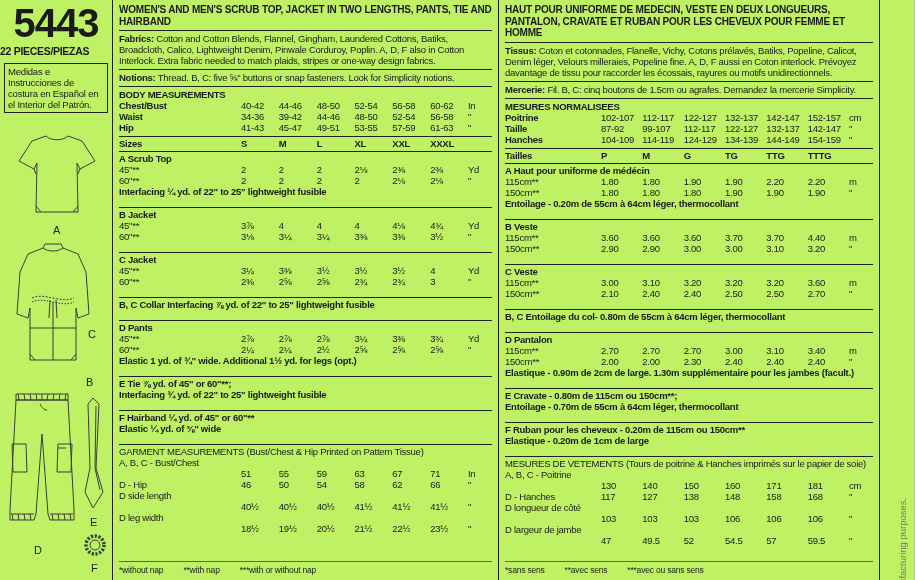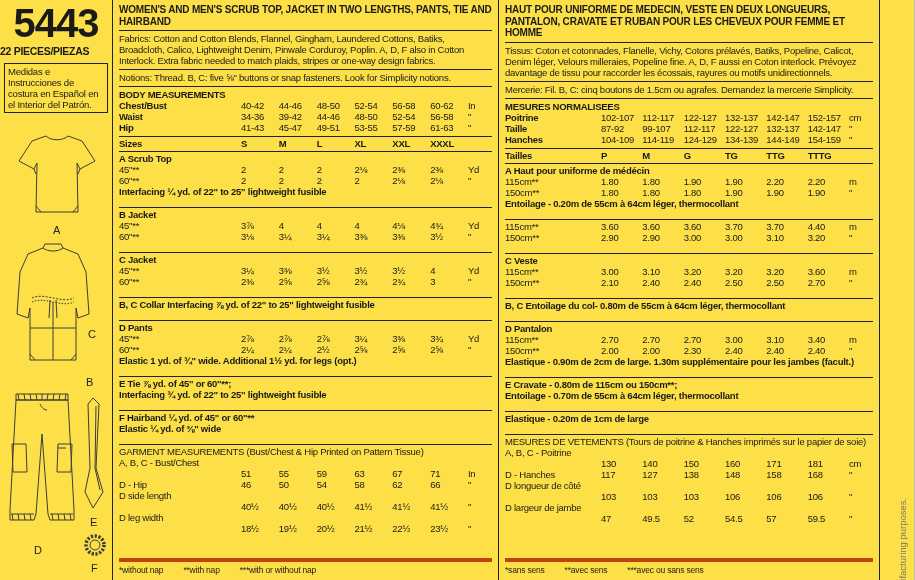--- a/index.html
+++ b/index.html
@@ -1,55 +1,55 @@
 <!DOCTYPE html>
 <html><head>
 <meta charset="utf-8">
 <style>
   * { margin:0; padding:0; box-sizing:border-box; }
   html,body { background:#e8e8e6; }
   body { font-family:"Liberation Sans","DejaVu Sans",sans-serif; color:#1a1a1a; }
-  .page { width:915px; height:580px; background:#fde047; position:relative; display:flex; overflow:hidden; }
+  .page { width:915px; height:580px; background:#bef264; position:relative; display:flex; overflow:hidden; }
 
   
   .col-left { width:113px; border-right:1px solid #222; position:relative; flex:none; }
   .pattern-number { font-size:40px; font-weight:700; text-align:center; letter-spacing:-1px; line-height:42px; margin-top:2px; }
   .pieces { font-size:10.5px; font-weight:700; text-align:left; letter-spacing:-0.3px; margin-top:1px; }
   .spanish-box { border:1px solid #222; margin:6px 4px 0 4px; padding:2px 3px; font-size:9.5px; font-weight:400; line-height:11px; letter-spacing:-0.2px; }
   .drawings { position:absolute; left:0; top:124px; width:113px; height:456px; }
   .drawings svg { position:absolute; stroke:#3c3c3c; fill:none; stroke-width:1; }
   .fig-label { position:absolute; font-size:11px; color:#222; letter-spacing:0; }
 
   
   .col-lang { display:flex; flex-direction:column; padding:3px 6px 4px 6px; font-size:9.5px; line-height:11px; letter-spacing:-0.25px; }
   .col-en { width:386px; border-right:1px solid #222; flex:none; }
   .col-fr { width:381px; border-right:1px solid #222; flex:none; --label-w:96px; }
   .col-en { --label-w:122px; }
 
   .block { border-bottom:1px solid #222; padding:2px 0 3px 0; }
   .doc-title { font-weight:700; font-size:10px; line-height:11.5px; letter-spacing:-0.2px; padding:1px 0 3px 0; border-bottom:1px solid #222; }
-  .para b { font-weight:400; }
+  .para b { font-weight:700; }
 
   .grid-row { display:grid; grid-template-columns: var(--label-w) repeat(6,1fr) 24px; }
   .c-label { font-weight:400; }
   .c-val { }
   .c-unit { }
   .row-label-line { }
   .body-block .c-label { font-weight:700; }
   .body-title { font-weight:700; }
   .sizes-band { border-bottom:1px solid #222; padding:1px 0 2px 0; }
   .sizes-band .c-label, .sizes-band .c-val { font-weight:700; }
 
   .sec { border-bottom:1px solid #222; padding:1px 0 10px 0; }
   .sec-title { font-weight:700; }
   .sec-note { font-weight:700; }
   .garment-block { padding:1px 0 2px 0; }
   .garment-title { font-weight:400; }
 
-  .footnotes { margin-top:auto; border-top:4px solid #c2410c; padding-top:3px; display:flex; gap:20px; font-size:8.5px; letter-spacing:-0.2px; }
+  .footnotes { margin-top:auto; border-top:1px solid #c2410c; padding-top:3px; display:flex; gap:20px; font-size:8.5px; letter-spacing:-0.2px; }
 
   
   .side-strip { flex:1; position:relative; border-right:1px solid #bbb; }
   .side-note { position:absolute; right:6px; top:50%; transform:translateY(-50%) ; writing-mode:vertical-rl; text-orientation:mixed; rotate:180deg; font-size:9.5px; color:#777; letter-spacing:0; white-space:nowrap; }
 </style>
 </head>
 <body>
 
 <div class="page">
 
@@ -400,20 +400,21 @@
             <div class="c-val">1.80</div>
             <div class="c-val">1.80</div>
             <div class="c-val">1.90</div>
             <div class="c-val">1.90</div>
             <div class="c-val">1.90</div>
             <div class="c-unit">"</div>
           </div>
           <div class="sec-note">Entoilage - 0.20m de 55cm à 64cm léger, thermocollant</div>
         </div>
         <div class="sec">
+          <div class="sec-title">B Veste</div>
           <div class="grid-row">
             <div class="c-label">115cm**</div>
             <div class="c-val">3.60</div>
             <div class="c-val">3.60</div>
             <div class="c-val">3.60</div>
             <div class="c-val">3.70</div>
             <div class="c-val">3.70</div>
             <div class="c-val">4.40</div>
             <div class="c-unit">m</div>
           </div>
@@ -476,20 +477,21 @@
             <div class="c-val">2.40</div>
             <div class="c-unit">"</div>
           </div>
           <div class="sec-note">Elastique - 0.90m de 2cm de large. 1.30m supplémentaire pour les jambes (facult.)</div>
         </div>
         <div class="sec">
           <div class="sec-note">E Cravate - 0.80m de 115cm ou 150cm**;</div>
           <div class="sec-note">Entoilage - 0.70m de 55cm à 64cm léger, thermocollant</div>
         </div>
         <div class="sec">
+          <div class="sec-note">F Ruban pour les cheveux - 0.20m de 115cm ou 150cm**</div>
           <div class="sec-note">Elastique - 0.20m de 1cm de large</div>
         </div>
       </div>
     <div class="garment-block">
       <div class="garment-title">MESURES DE VETEMENTS (Tours de poitrine &amp; Hanches imprimés sur le papier de soie)</div>
       <div>
           <div class="row-label-line">A, B, C - Poitrine</div>
           <div class="grid-row">
             <div class="c-label"></div>
             <div class="c-val">130</div>

